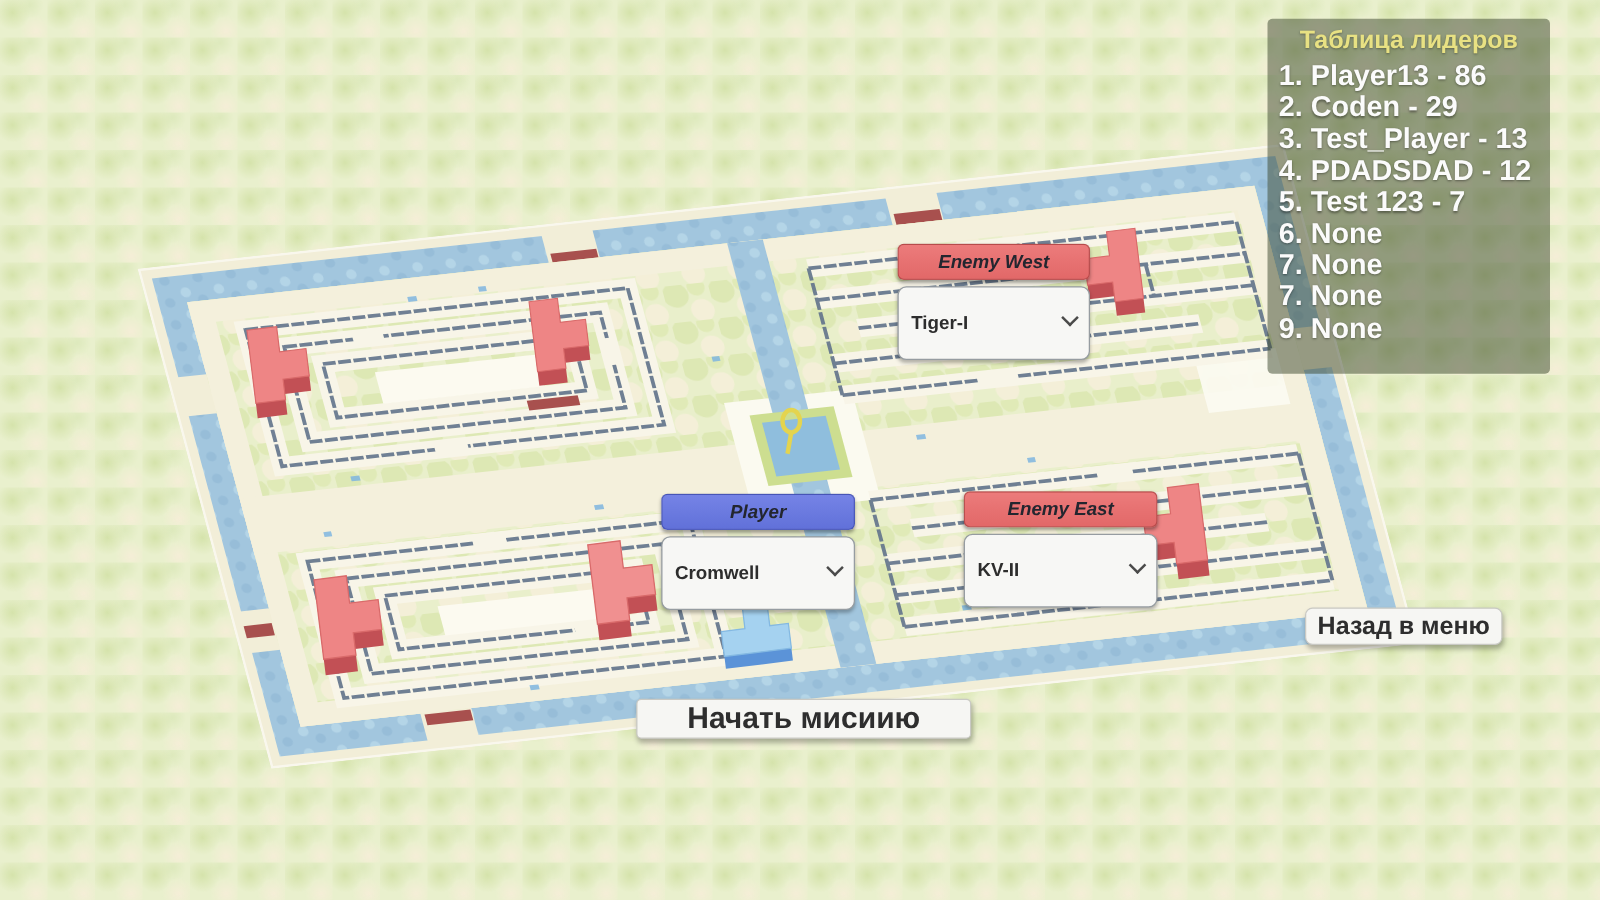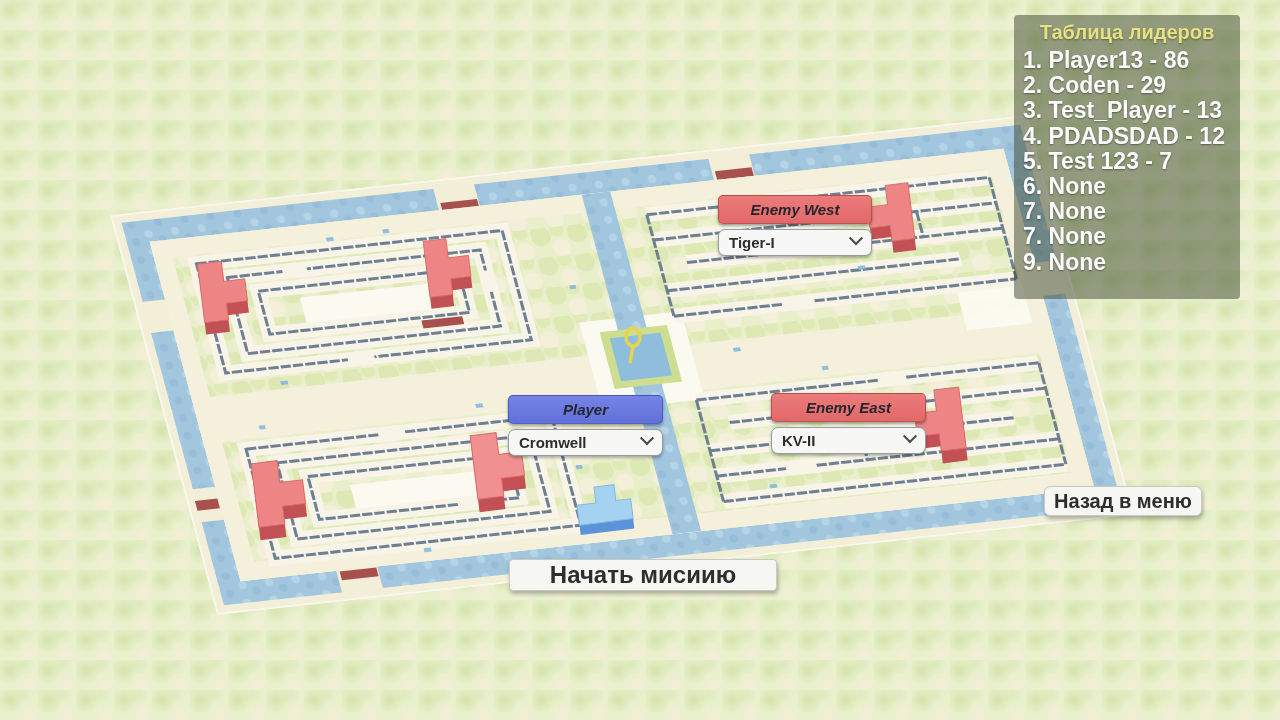--- a/index.html
+++ b/index.html
@@ -29,21 +29,21 @@
   .team-panel{position:absolute;display:flex;flex-direction:column;gap:5px;}
   .team-label{
     height:27px;border-radius:5px;display:flex;align-items:center;justify-content:center;
     font-size:15px;font-weight:bold;font-style:italic;color:#23262f;
     box-shadow:0 2px 3px rgba(0,0,0,0.35);
   }
   .team-label.red{background:linear-gradient(#ec7b7b,#e26868);border:1px solid rgba(130,40,40,.45);}
   .team-label.blue{background:linear-gradient(#7583e6,#6171d9);border:1px solid rgba(40,50,140,.45);}
   .dropdown{
     height:25px;background:#f7f7f5;border:1px solid #969ca1;border-radius:7px;
-    display:flex;align-items:center;justify-content:space-between;padding:0 10px;
+    display:flex;align-items:center;justify-content:space-between;padding:16px 10px;
     font-size:15px;font-weight:bold;color:#2d2d2d;cursor:pointer;
     box-shadow:0 2px 3px rgba(0,0,0,0.28);
   }
   .chev{
     width:8px;height:8px;border-right:2px solid #4a4a4a;border-bottom:2px solid #4a4a4a;
     transform:rotate(45deg) translate(-2px,-2px);margin-top:-3px;
   }
   
   .ui-btn{
     position:absolute;background:#f6f6f3;border:1px solid #c9c9c4;color:#2e2e2e;
@@ -238,21 +238,21 @@
   </svg>
 
   <div class="team-panel" style="left:718px;top:195px;width:154px;">
     <div class="team-label red">Enemy West</div>
     <div class="dropdown">
       <span>Tiger-I</span>
       <span class="chev"></span>
     </div>
   </div>
 
-  <div class="team-panel" style="left:508px;top:395px;width:155px;">
+  <div class="team-panel" style="left:529px;top:395px;width:155px;">
     <div class="team-label blue">Player</div>
     <div class="dropdown">
       <span>Cromwell</span>
       <span class="chev"></span>
     </div>
   </div>
 
   <div class="team-panel" style="left:771px;top:393px;width:155px;">
     <div class="team-label red">Enemy East</div>
     <div class="dropdown">

